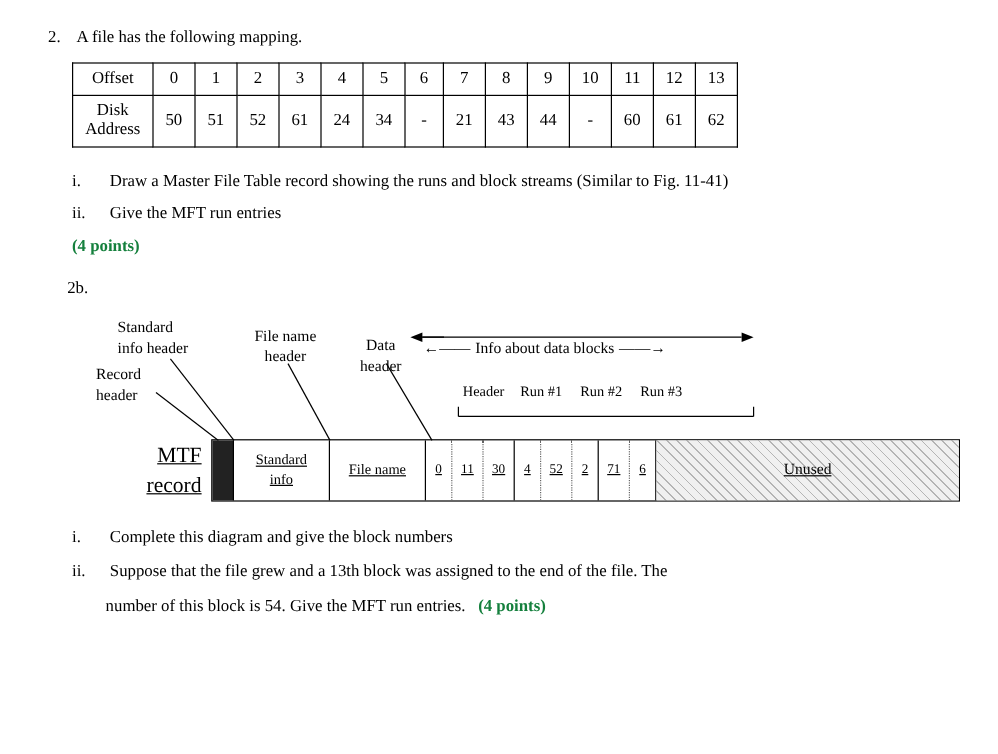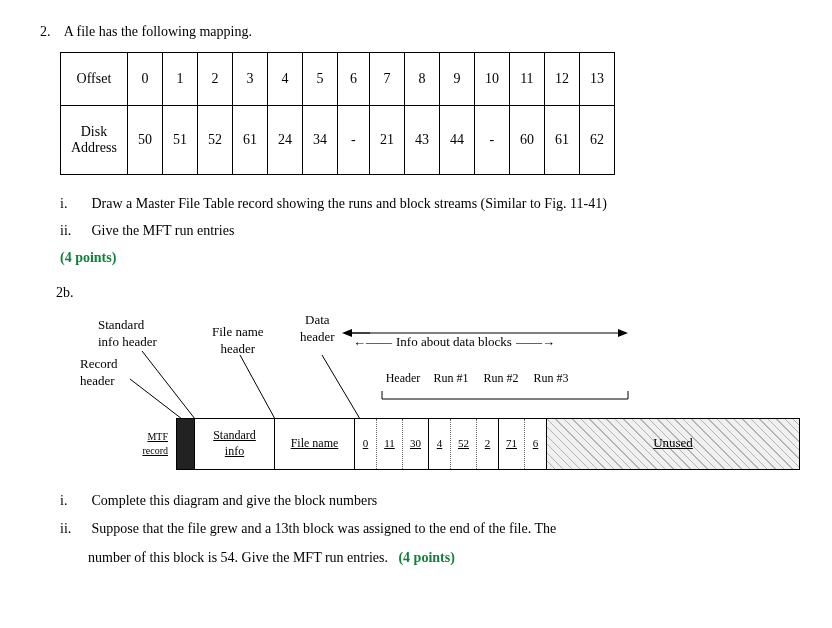--- a/index.html
+++ b/index.html
@@ -15,21 +15,21 @@
     .question-number {
       margin-bottom: 12px;
       font-size: 14px;
     }
     .mapping-table {
       border-collapse: collapse;
       margin: 12px 0 16px 20px;
     }
     .mapping-table td, .mapping-table th {
       border: 1px solid #000;
-      padding: 18px 10px;
+      padding: 5px 10px;
       text-align: center;
       font-size: 14px;
       min-width: 32px;
     }
     .mapping-table td.label-cell {
       text-align: center;
       font-size: 14px;
       min-width: 60px;
     }
     .sub-questions {
@@ -219,21 +219,21 @@
     <div style="position:relative; height:115px;">
 
       <div style="position:absolute; left:18px; top:5px; font-size:13px; line-height:1.35;">
         Standard<br>info header
       </div>
 
       <div style="position:absolute; left:132px; top:12px; font-size:13px; line-height:1.35; text-align:center;">
         File name<br>header
       </div>
 
-      <div style="position:absolute; left:220px; top:0; font-size:13px; line-height:1.35; text-align:center;">
+      <div style="position:absolute; left:220px; top:20px; font-size:13px; line-height:1.35; text-align:center;">
         Data<br>header
       </div>
 
       <div style="position:absolute; left:273px; top:10px; font-size:13px; display:flex; align-items:center; white-space:nowrap;">
         ←—— <span style="margin:13px 4px;text-align:center;">Info about data blocks</span> ——→
       </div>
 
       <div style="position:absolute; left:0px; top:44px; font-size:13px; line-height:1.35;">
         Record<br>header
       </div>
@@ -245,21 +245,21 @@
         <span style="width:50px; text-align:center;">Run #3</span>
       </div>
 
       <div style="position:absolute; left:96px; top:108px; right:0; display:flex;">
         
       </div>
     </div>
 
     <div style="display:flex; align-items:center; margin-top:-8px;">
 
-      <div style="width:96px; text-align:right; padding-right:8px; font-size:10px; line-height:1.35;">
+      <div style="width:96px; text-align:right; padding-right:8px; font-size:18px; line-height:1.35;">
         MTF<br>record
       </div>
 
       <div class="mft-diagram" style="flex:1;">
 
         <div class="mft-cell cell-record-header"></div>
 
         <div class="mft-cell cell-standard-info" style="font-size:12px; line-height:1.3; padding:2px;">Standard<br>info</div>
 
         <div class="mft-cell cell-filename" style="font-size:12px;">File name</div>

